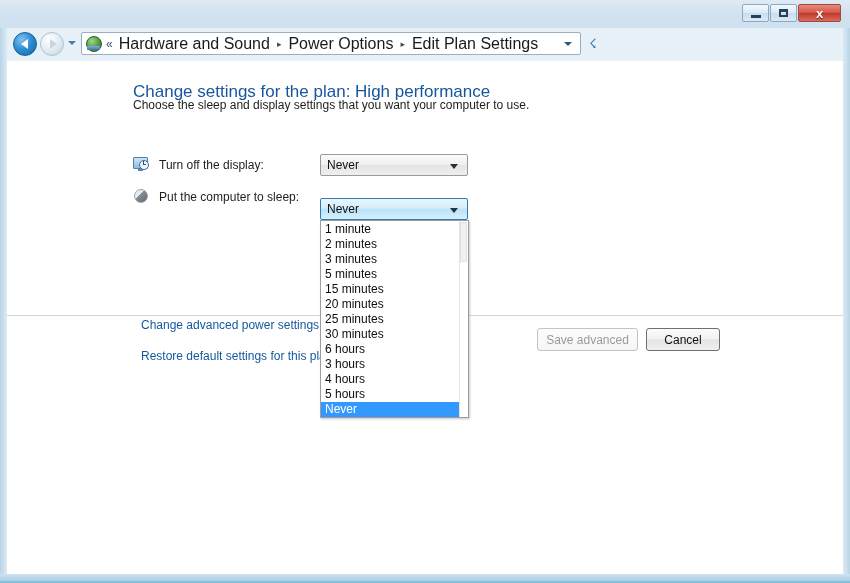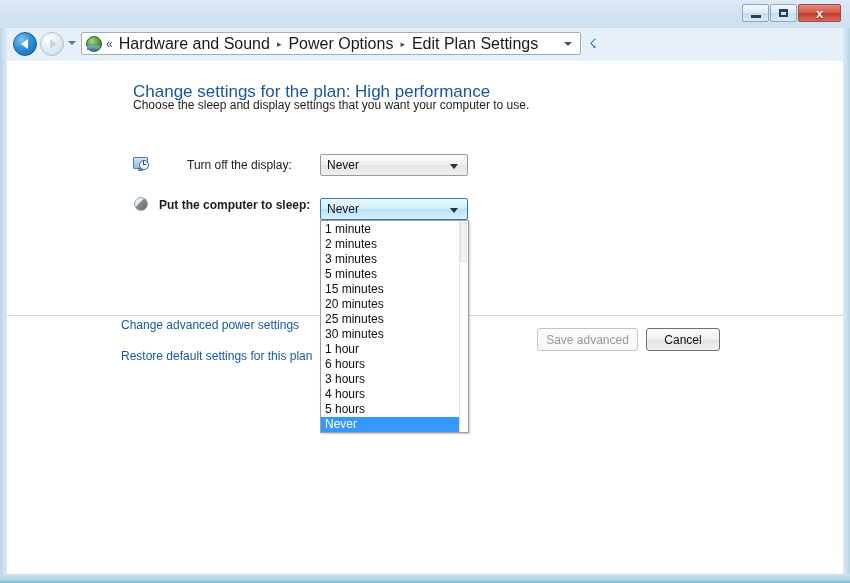--- a/index.html
+++ b/index.html
@@ -222,22 +222,22 @@
   }
 
   
   .setting-row {
     position: absolute;
     left: 126px;
     height: 24px;
     display: flex;
     align-items: center;
   }
-  #row-display { top: 92px; gap: 28px; }
-  #row-sleep   { top: 132px; font-weight: bold; }
+  #row-display { top: 92px; }
+  #row-sleep   { top: 124px; }
 
   .row-icon {
     width: 18px; height: 18px;
     flex: 0 0 auto;
     margin-right: 8px;
     position: relative;
   }
   .row-label {
     font-size: 12px;
     color: #1d1d1d;
@@ -272,21 +272,21 @@
     right: 9px; top: 9px;
     width: 0; height: 0;
     border-left: 4px solid transparent;
     border-right: 4px solid transparent;
     border-top: 5px solid #25313b;
   }
 
   
   .cp-link {
     position: absolute;
-    left: 114px;
+    left: 134px;
     font-size: 12px;
     color: #14589c;
     white-space: nowrap;
     cursor: pointer;
   }
   #link-advanced { top: 257px; }
   #link-restore  { top: 288px; }
 
   
   #separator {
@@ -517,21 +517,20 @@
     <div id="dropdown">
       <div id="dropdown-inner">
           <div class="dd-item">1 minute</div>
           <div class="dd-item">2 minutes</div>
           <div class="dd-item">3 minutes</div>
           <div class="dd-item">5 minutes</div>
           <div class="dd-item">15 minutes</div>
           <div class="dd-item">20 minutes</div>
           <div class="dd-item">25 minutes</div>
           <div class="dd-item">30 minutes</div>
-          <div class="dd-item">1 hour</div>
           <div class="dd-item">6 hours</div>
           <div class="dd-item">3 hours</div>
           <div class="dd-item">4 hours</div>
           <div class="dd-item">5 hours</div>
           <div class="dd-item selected">Never</div>
         </div>
       <div id="dd-scroll-track">
         <div id="dd-scroll-thumb"></div>
       </div>
     </div>

